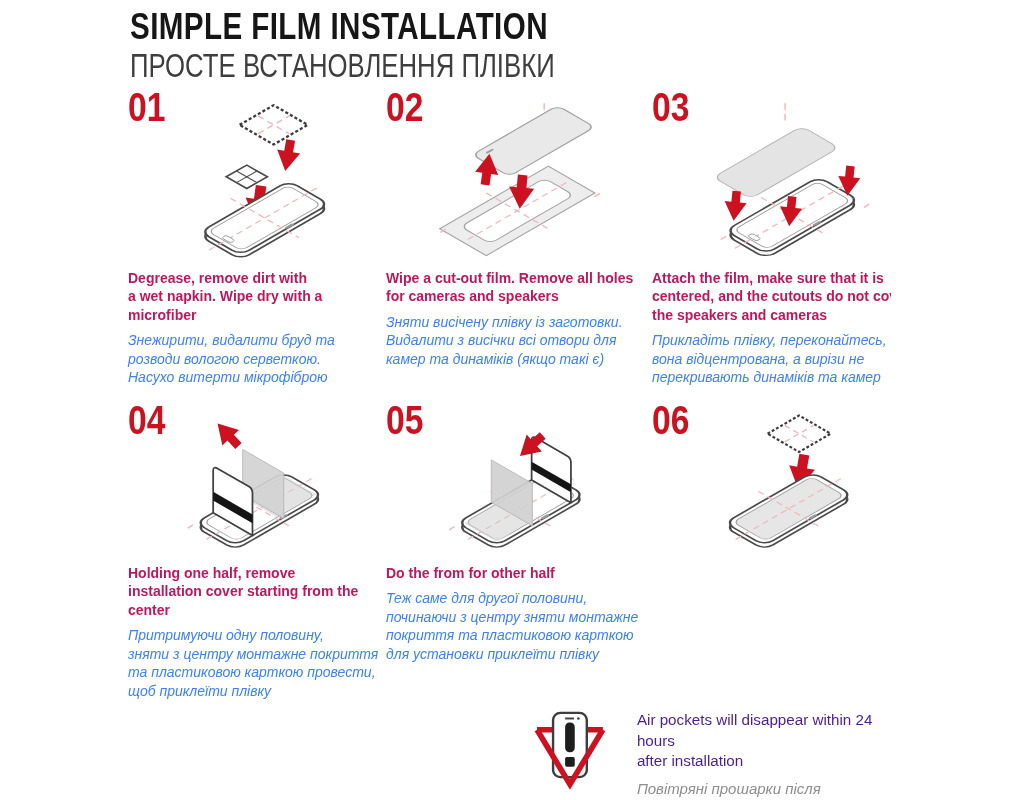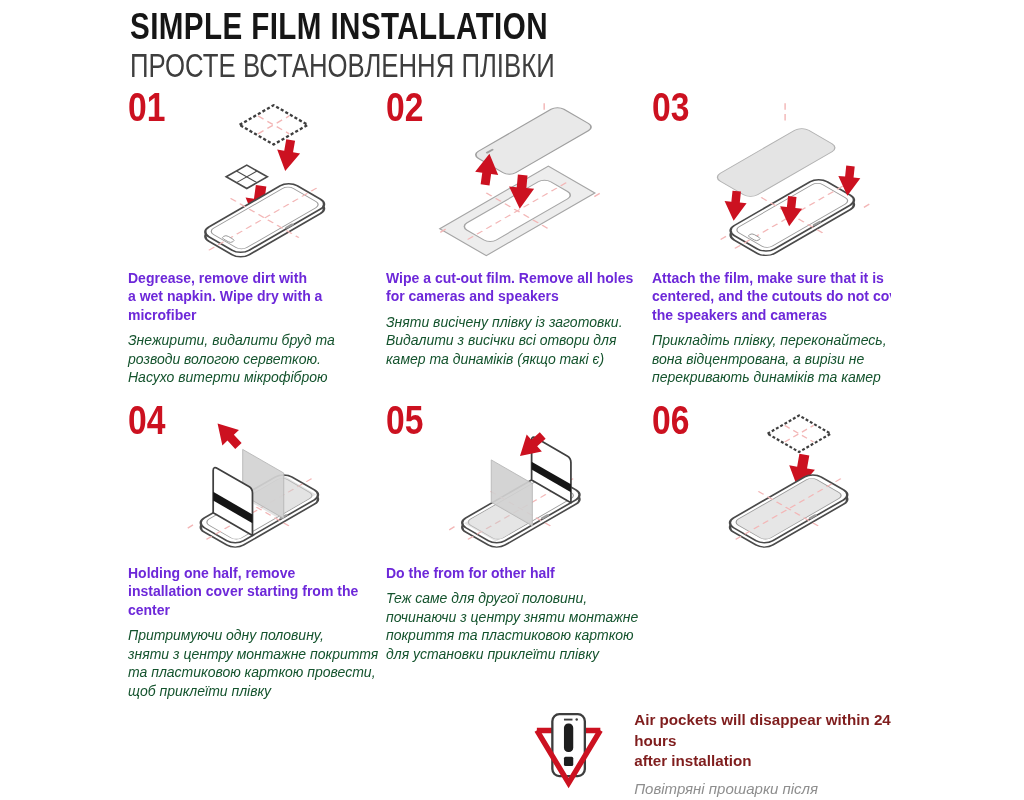--- a/index.html
+++ b/index.html
@@ -4,26 +4,26 @@
 <style>
   html,body{margin:0;padding:0;background:#fff}
   .poster{position:relative;width:891px;height:800px;background:#ffffff;font-family:"Liberation Sans",sans-serif;overflow:hidden}
   .hdr{position:absolute;left:130px;top:8px}
   .title{margin:0;font-size:37px;font-weight:800;color:#161616;transform:scaleX(0.80);transform-origin:0 0;line-height:1.02;letter-spacing:0.5px;white-space:nowrap}
   .subtitle{margin:3px 0 0;font-size:33px;font-weight:400;color:#3e3e3e;transform:scaleX(0.78);transform-origin:0 0;line-height:1.0;white-space:nowrap}
   .grid{position:absolute;left:128px;top:88px;display:grid;grid-template-columns:258px 266px 280px;grid-template-rows:313px auto}
   .step{position:relative}
   .num{margin:0;font-size:41px;font-weight:700;color:#cc1120;transform:scaleX(0.82);transform-origin:0 0;line-height:0.95;height:40px}
   .illus{display:block;margin:-30px 0 0 18px;overflow:visible}
-  .en{white-space:pre-line;margin:8px 0 0;font-size:14px;line-height:1.32;font-weight:700;color:#6d28d9;width:max-content}
-  .ua{white-space:pre-line;margin:7px 0 0;font-size:14px;line-height:1.32;font-style:italic;color:#14532d;width:max-content}
+  .en{white-space:pre-line;margin:8px 0 0;font-size:14px;line-height:1.32;font-weight:700;color:#be185d;width:max-content}
+  .ua{white-space:pre-line;margin:7px 0 0;font-size:14px;line-height:1.32;font-style:italic;color:#3b82f6;width:max-content}
   .pk{stroke:#f3b6b6;stroke-width:1.6;stroke-dasharray:7 5;fill:none}
   .footer{position:absolute;left:533px;top:704px;display:flex;align-items:flex-start}
   .ftext{margin:6px 0 0 30px}
-  .ften{white-space:pre-line;margin:0;font-size:15.2px;line-height:1.35;font-weight:700;color:#7f1d1d}
+  .ften{white-space:pre-line;margin:0;font-size:15.2px;line-height:1.35;font-weight:400;color:#4c1d95}
   .ftua{white-space:pre-line;margin:7px 0 0;font-size:15px;line-height:1.35;font-style:italic;color:#8e8e8e}
 </style>
 </head>
 <body>
 
 <div class="poster">
 
   <svg width="0" height="0" style="position:absolute">
     <defs>
       <g id="arr">

